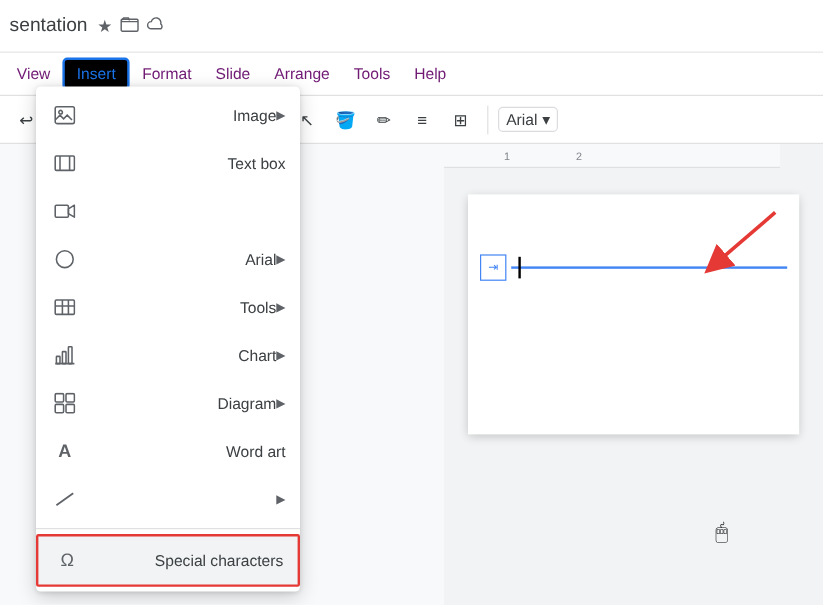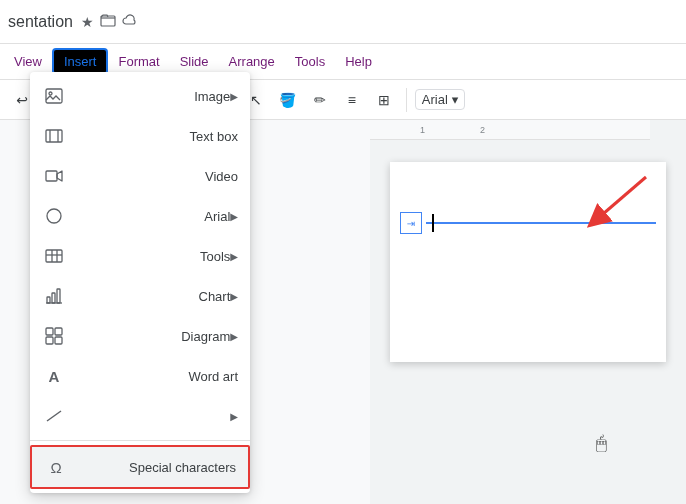--- a/index.html
+++ b/index.html
@@ -272,21 +272,20 @@
   </div>
 
 
   <div class="dropdown-item">
     <span class="item-icon">
       <svg width="18" height="18" viewBox="0 0 18 18" fill="none">
         <rect x="1" y="4" width="11" height="10" rx="1" stroke="#5f6368" stroke-width="1.3"></rect>
         <path d="M12 7l5-3v10l-5-3V7z" stroke="#5f6368" stroke-width="1.3" stroke-linejoin="round"></path>
       </svg>
     </span>
-    <span class="item-label">Video</span>
   </div>
 
   <div class="dropdown-item">
     <span class="item-icon">
       <svg width="18" height="18" viewBox="0 0 18 18" fill="none">
         <circle cx="9" cy="9" r="7" stroke="#5f6368" stroke-width="1.3"></circle>
       </svg>
     </span>
     <span class="item-label">Arial</span>
     <span class="item-arrow">▶</span>

